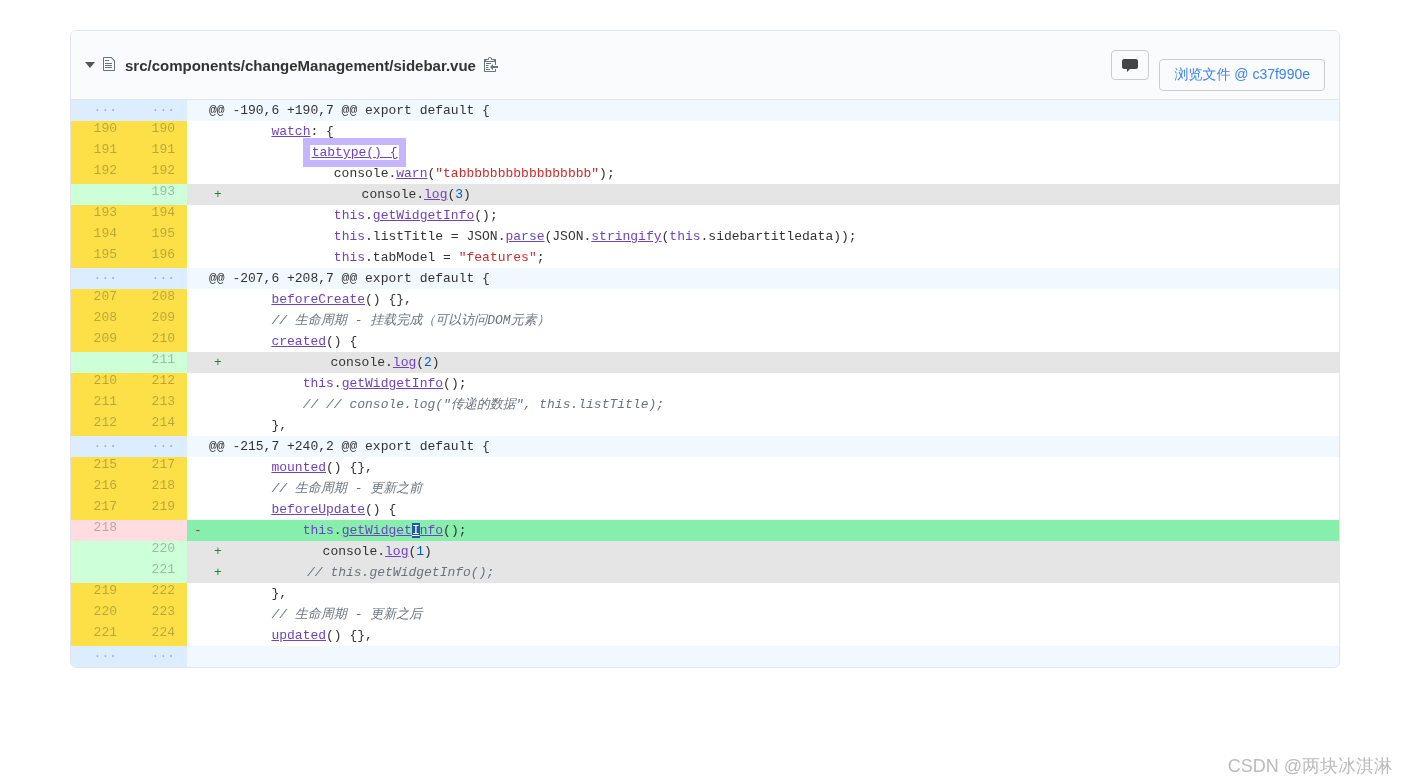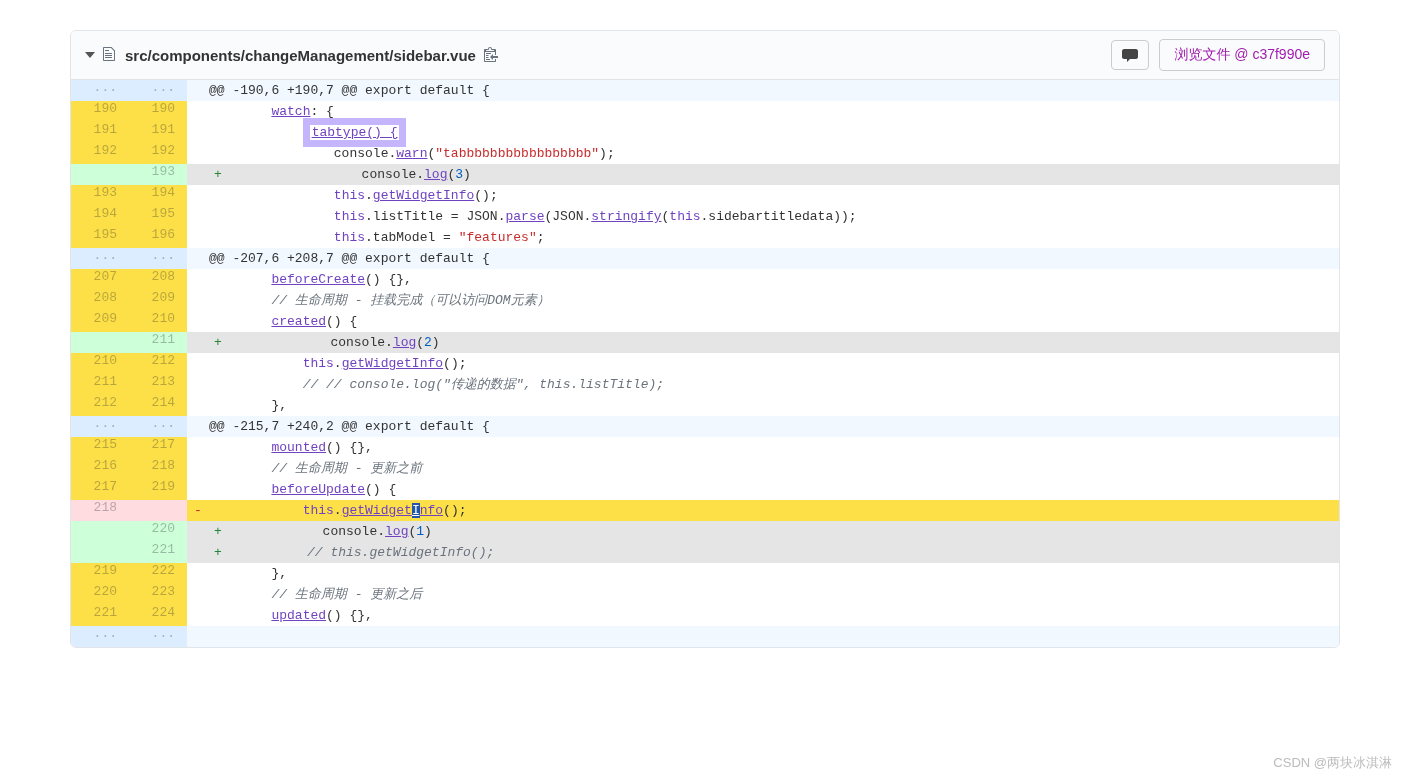--- a/index.html
+++ b/index.html
@@ -49,21 +49,22 @@
       cursor: pointer;
     }
     .comment-btn svg { width: 16px; height: 14px; fill: #444; }
     .browse-btn {
       padding: 6px 14px;
       border: 1px solid #ccc;
       border-radius: 4px;
       background: #fafbfc;
       cursor: pointer;
       font-size: 14px;
-      color: #a21caf;
+      color: #3b82f6;
+      margin-top: 20px;
     }
     .diff-table {
       width: 100%;
       border-collapse: collapse;
       table-layout: fixed;
     }
     .line-num {
       width: 58px;
       text-align: right;
       padding-right: 12px;
@@ -81,44 +82,44 @@
       font-family: SFMono-Regular, Consolas, "Liberation Mono", Menlo, monospace;
       font-size: 13px;
       line-height: 21px;
       white-space: pre;
       vertical-align: top;
       padding-right: 10px;
       position: relative;
     }
     td.code-cell.hunk { background: #f1f8ff; color: rgba(27,31,35,0.3); }
     td.code-cell.add { background: #e5e5e5; padding-left: 20px; }
-    td.code-cell.del { background: #fde047; }
+    td.code-cell.del { background: #86efac; }
     .sign-col {
       display: inline-block;
       width: 22px;
       text-align: center;
       color: #22863a;
     }
     .sign-col.minus { color: #cb2431; }
     .sign-col.hunksign { color: rgba(27,31,35,0.3); }
     
     .tk-fn { color: #6f42c1; text-decoration: underline; }
     .tk-str { color: #c92c2c; }
     .tk-num { color: #005cc5; }
     .tk-this { color: #6f42c1; }
     .tk-comment { color: #6a737d; font-style: italic; }
     .tk-plain { color: #333; }
     .red-box { border: 7px solid #c4b5fd; padding: 0 2px; }
     .cursor-block { background: #2057a8; color: #fff; }
     .watermark {
       position: fixed;
-      bottom: 12px;
+      bottom: 6px;
       right: 18px;
       color: #bbb;
-      font-size: 13px;
+      font-size: 18px;
     }
   </style>
 </head>
 <body>
 
 <div class="diff-container">
   <div class="file-header">
     <div class="file-header-left">
       <span class="caret-down"></span>
       <span class="file-icon">

